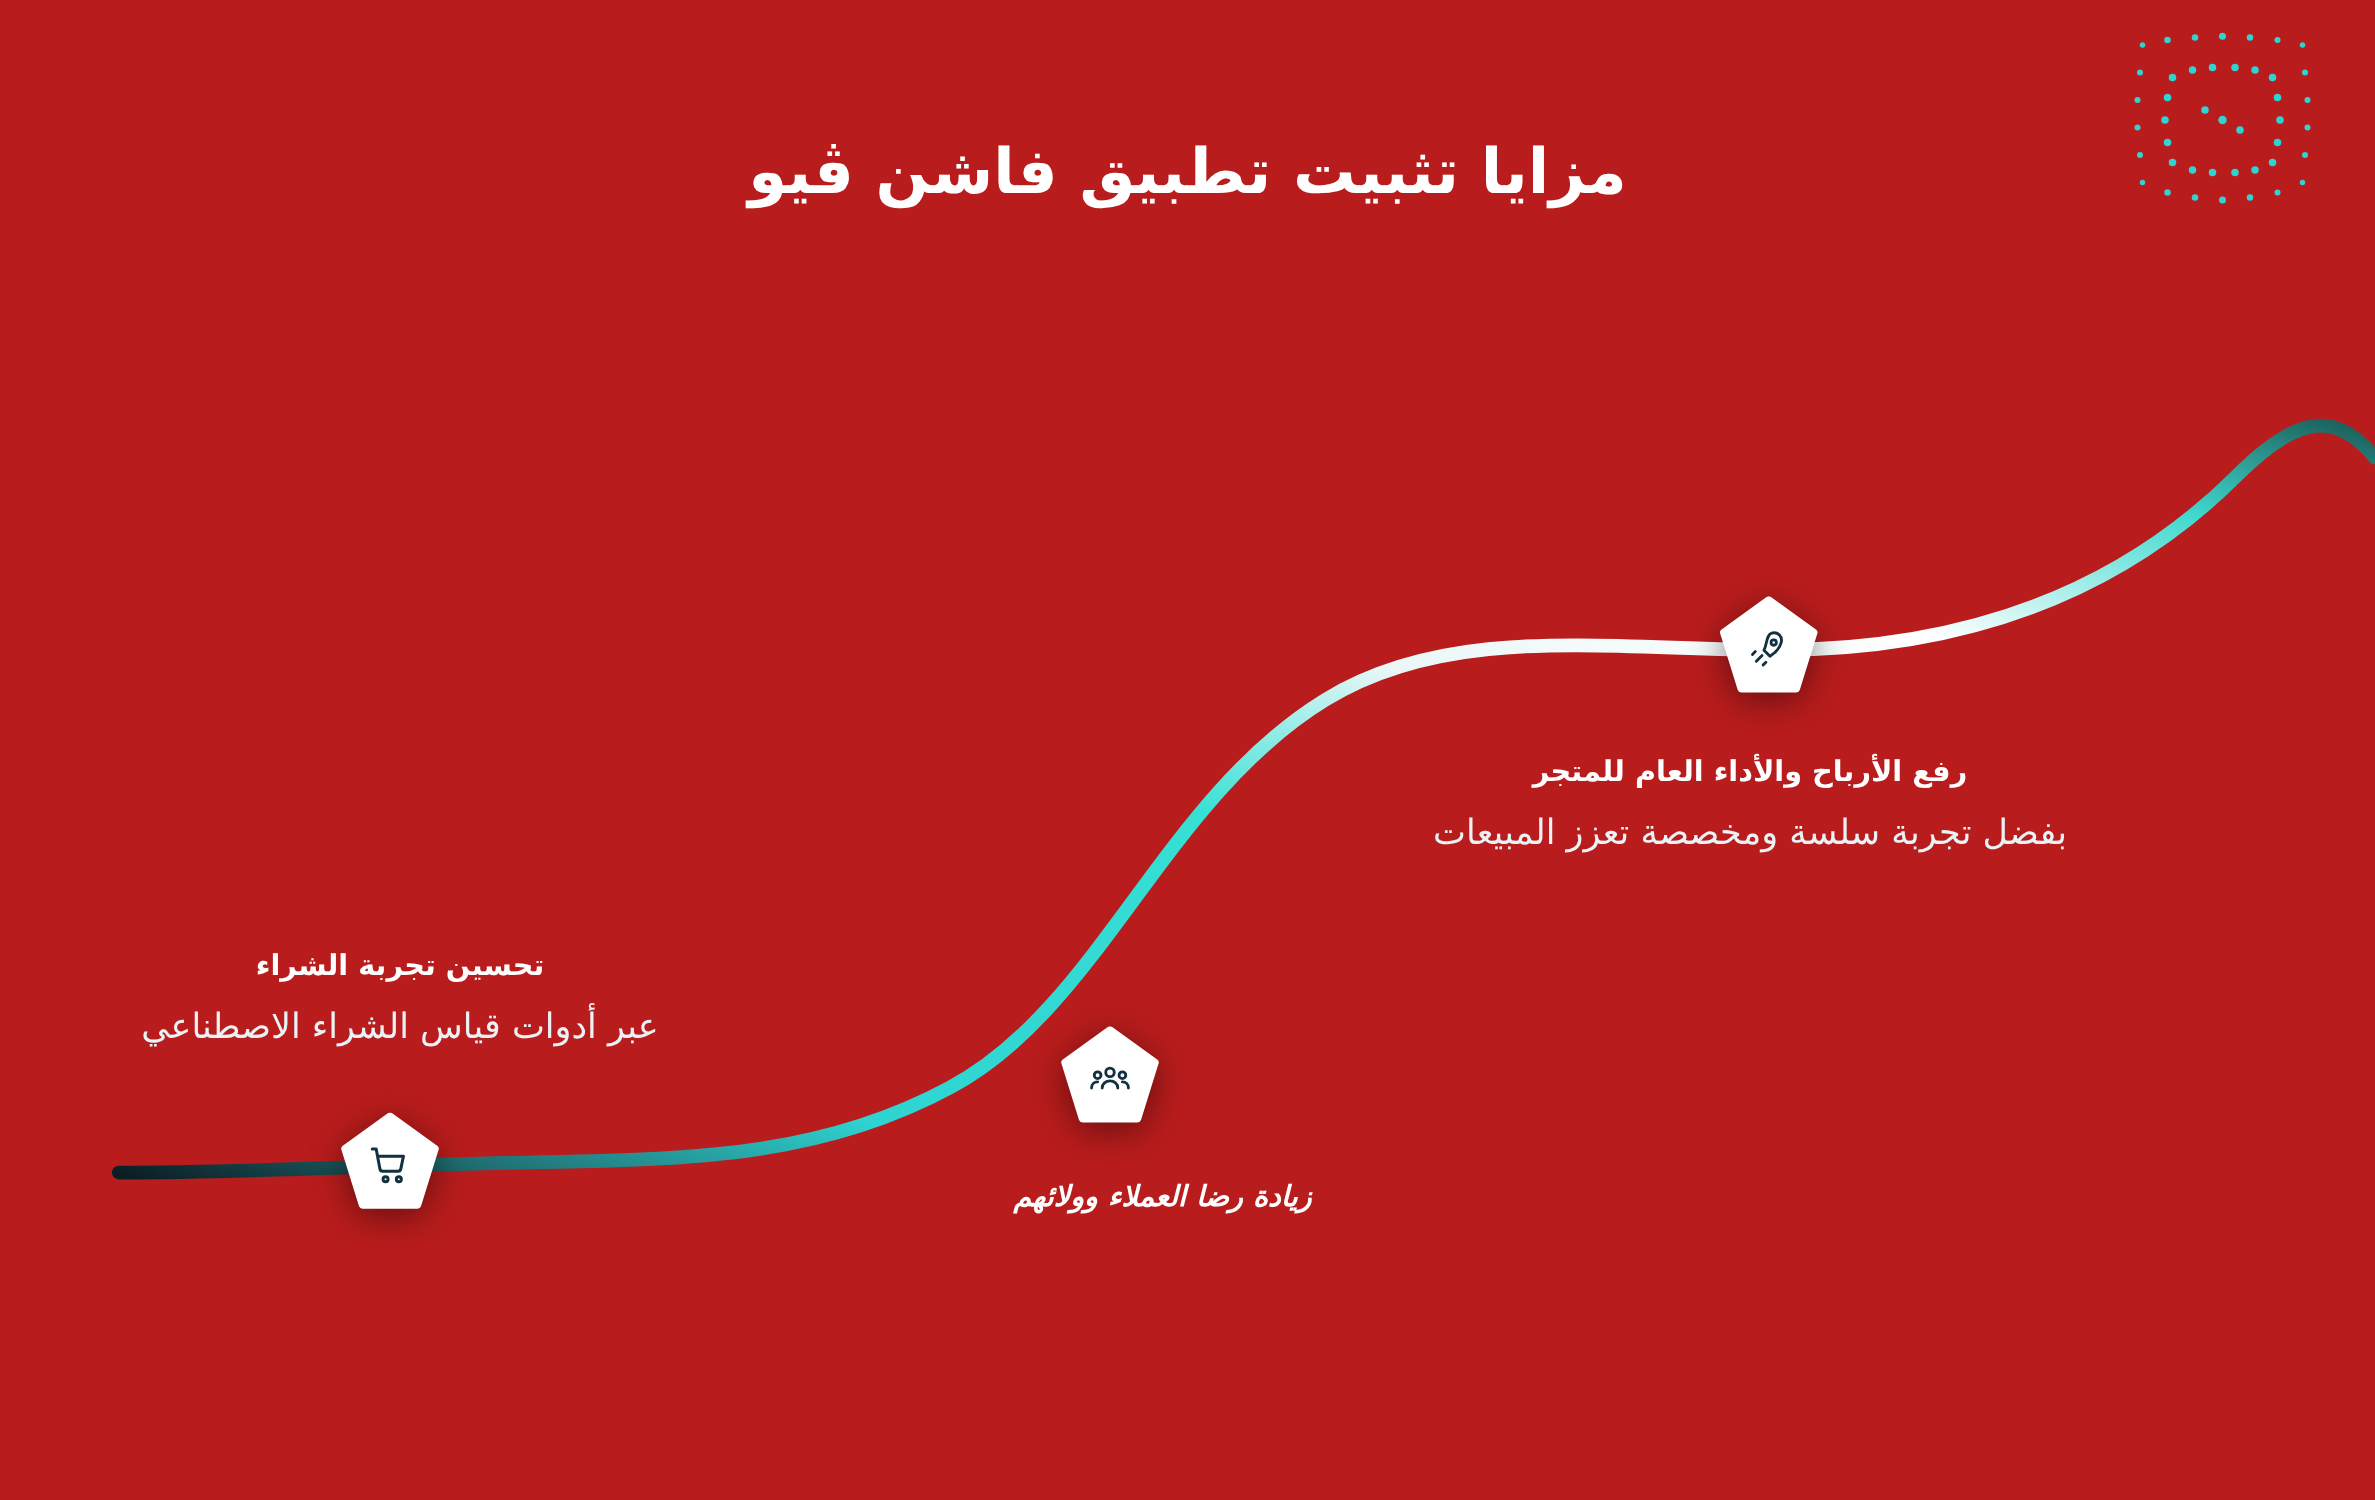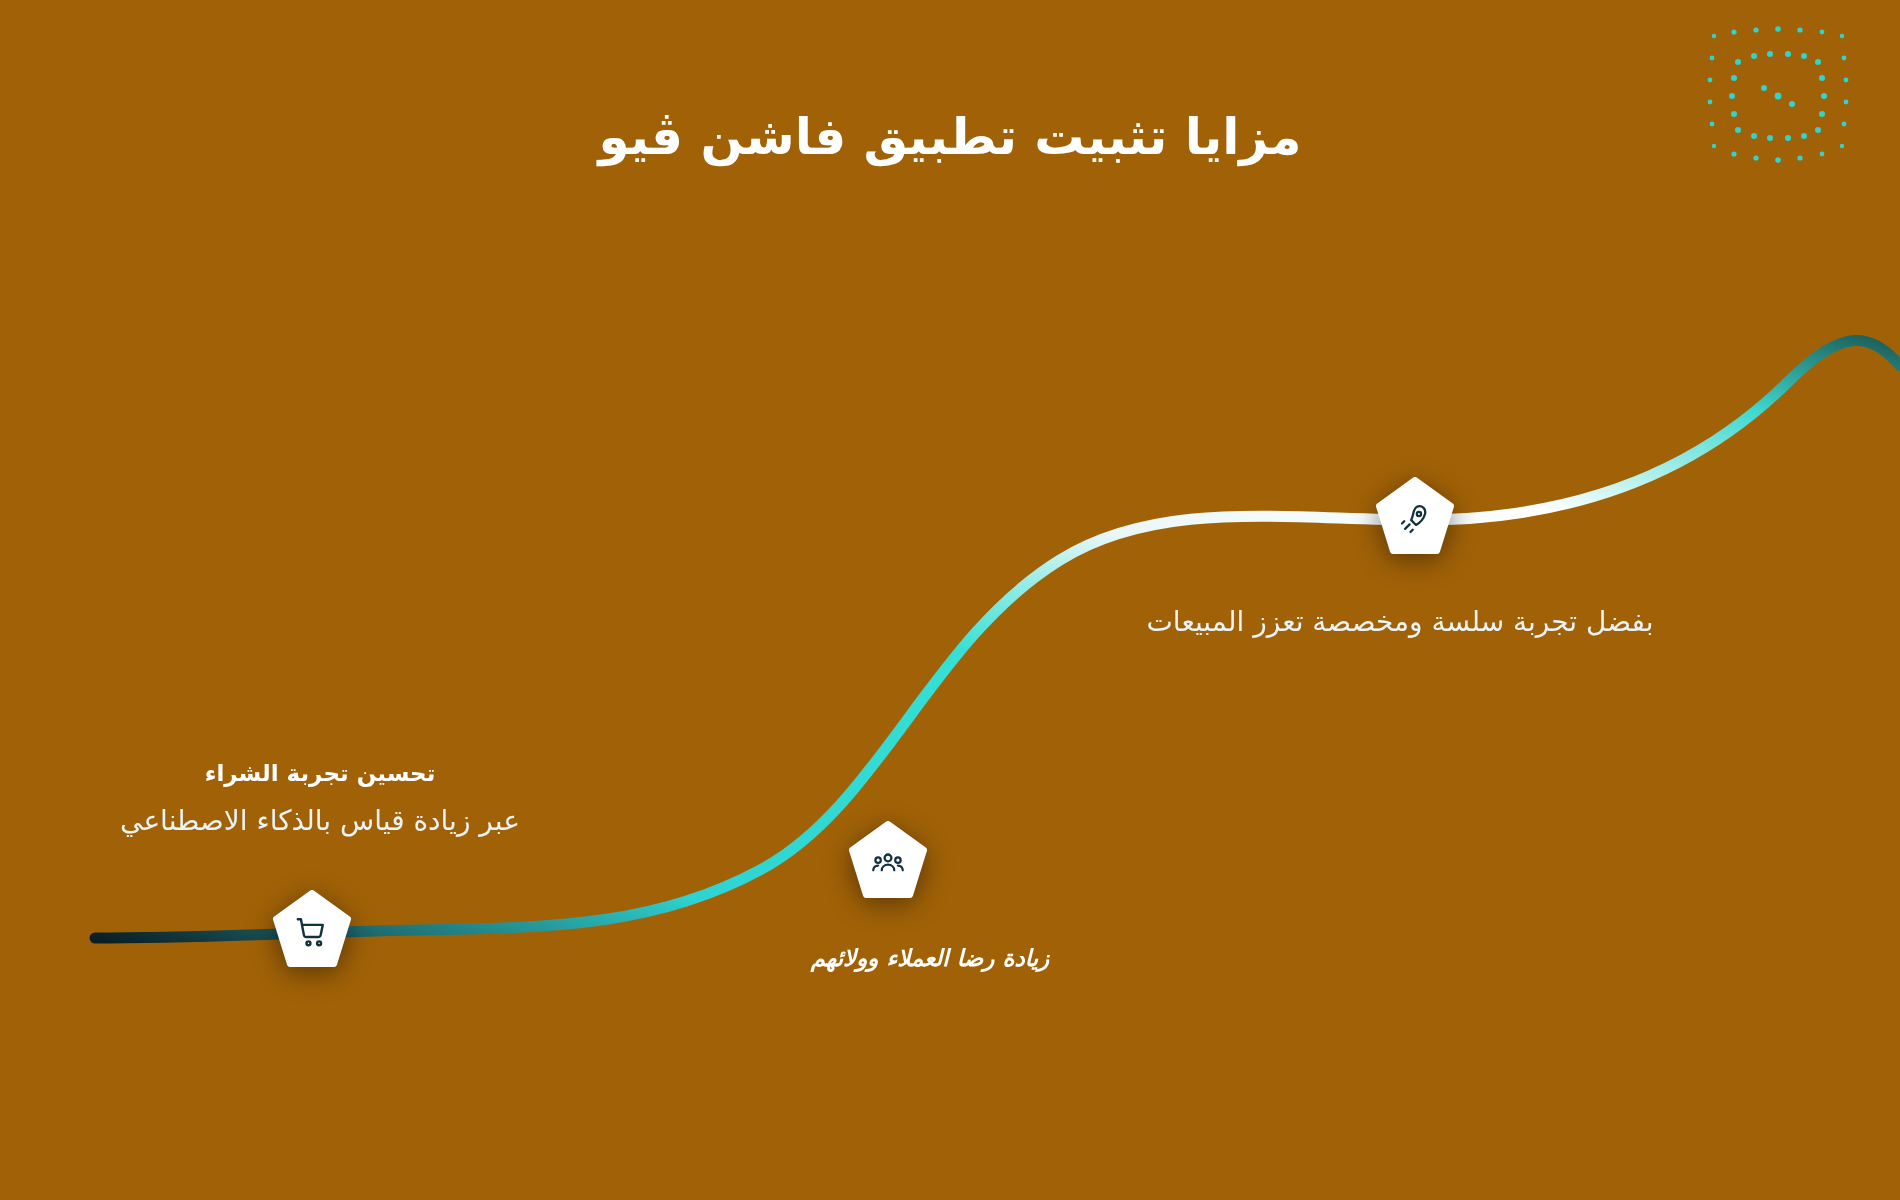--- a/index.html
+++ b/index.html
@@ -13,21 +13,21 @@
     overflow: hidden;
     position: relative;
     font-family: "DejaVu Sans", "Liberation Sans", sans-serif;
     color: #ffffff;
   }
 
   
   .stage {
     position: absolute;
     inset: 0;
-    background: #a16207;
+    background: #b91c1c;
   }
 
   
   .title {
     position: absolute;
     top: 108px;
     left: 0;
     width: 100%;
     text-align: center;
     font-size: 50px;
@@ -224,24 +224,25 @@
       <svg width="34" height="34" viewBox="0 0 24 24" fill="none" stroke="#12313f" stroke-width="1.6" stroke-linecap="round" stroke-linejoin="round">
         <path d="M13.6 3.2c3.6-1 6.4 1.8 5.4 5.4-.8 2.9-3.2 5.8-6.3 7.6l-3.4-3.4C11 9.7 10.7 4 13.6 3.2z"></path>
         <circle cx="14.8" cy="8.5" r="1.5"></circle>
         <path d="M8.2 15.8 5 19M4.4 13.6 2.8 15.2M10.4 19.6 8.8 21.2"></path>
       </svg>
     </div>
   </div>
 
   <div class="label" style="left:40px; top:760px; width:560px;">
     <div class="heading">تحسين تجربة الشراء</div>
-    <div class="sub">عبر زيادة قياس بالذكاء الاصطناعي</div>
+    <div class="sub">عبر أدوات قياس الشراء الاصطناعي</div>
   </div>
 
   <div class="label" style="left:430px; top:945px; width:1000px;font-style:italic;">
     <div class="heading">زيادة رضا العملاء وولائهم</div>
   </div>
 
   <div class="label" style="left:1000px; top:605px; width:800px;">
+    <div class="heading">رفع الأرباح والأداء العام للمتجر</div>
     <div class="sub">بفضل تجربة سلسة ومخصصة تعزز المبيعات</div>
   </div>
 
 </div>
 
 </body></html>

